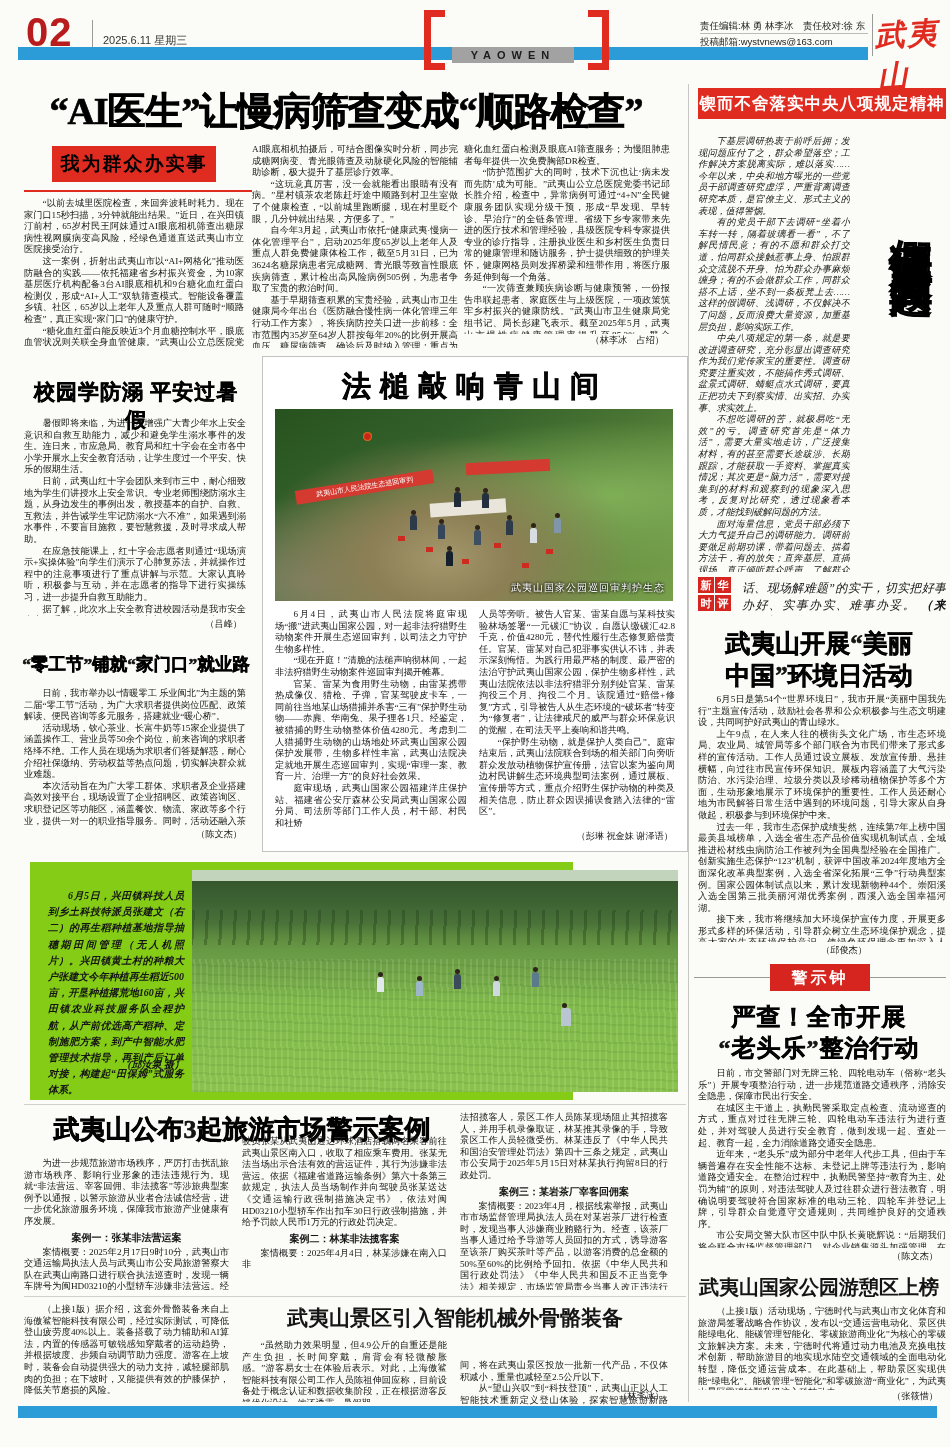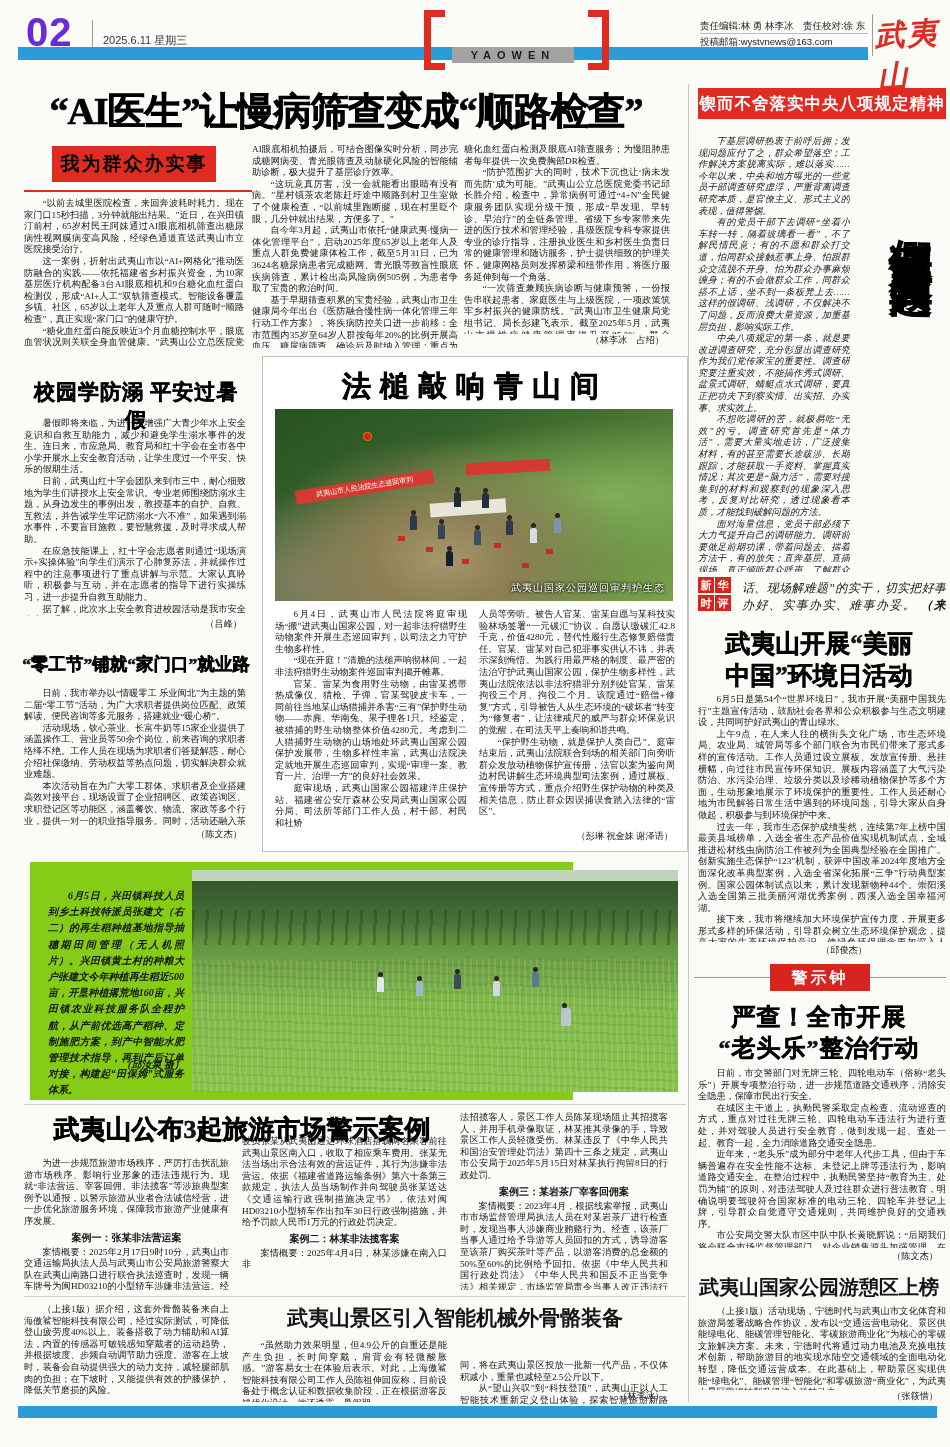--- a/index.html
+++ b/index.html
@@ -1,20 +1,20 @@
 <!DOCTYPE html>
 <html><head>
 <meta charset="utf-8">
 <style>
   html,body{margin:0;padding:0;background:#e8e8e4;}
   .page{position:relative;width:950px;height:1447px;margin:0 auto;background:#fbfbf7;overflow:hidden;
         font-family:"Liberation Serif","DejaVu Serif",serif;color:#151515;}
   .abs{position:absolute;}
   
-  .pagenum{left:26px;top:10px;font-family:"Liberation Sans","DejaVu Sans",sans-serif;font-size:40px;font-weight:bold;color:#6d28d9;letter-spacing:1px;}
+  .pagenum{left:26px;top:10px;font-family:"Liberation Sans","DejaVu Sans",sans-serif;font-size:40px;font-weight:bold;color:#b91c1c;letter-spacing:1px;}
   .hdr-vline{width:1px;background:#9a9a9a;}
   .date{left:103px;top:33px;font-family:"Liberation Sans",sans-serif;font-size:11px;color:#333;}
   .bkt{top:10px;width:14px;height:46px;}
   .bkt-l{left:424px;border-left:7px solid #e02b20;border-top:7px solid #e02b20;border-bottom:7px solid #e02b20;}
   .bkt-r{left:588px;border-right:7px solid #e02b20;border-top:7px solid #e02b20;border-bottom:7px solid #e02b20;}
   .sec-title{left:444px;top:8px;width:140px;text-align:center;font-size:36px;font-weight:bold;letter-spacing:16px;text-indent:16px;color:#111;z-index:3;}
   .yaowen{left:452px;top:47px;width:122px;height:16px;background:#a2a2a2;color:#1c1c1c;font-family:"Liberation Sans",sans-serif;
           font-size:11px;font-weight:bold;letter-spacing:6px;text-align:center;line-height:16px;z-index:3;}
   .blue-bar{background:#2b9cd8;}
   .hdr-info{left:700px;top:18px;width:168px;font-family:"Liberation Sans",sans-serif;font-size:9.5px;color:#222;}

